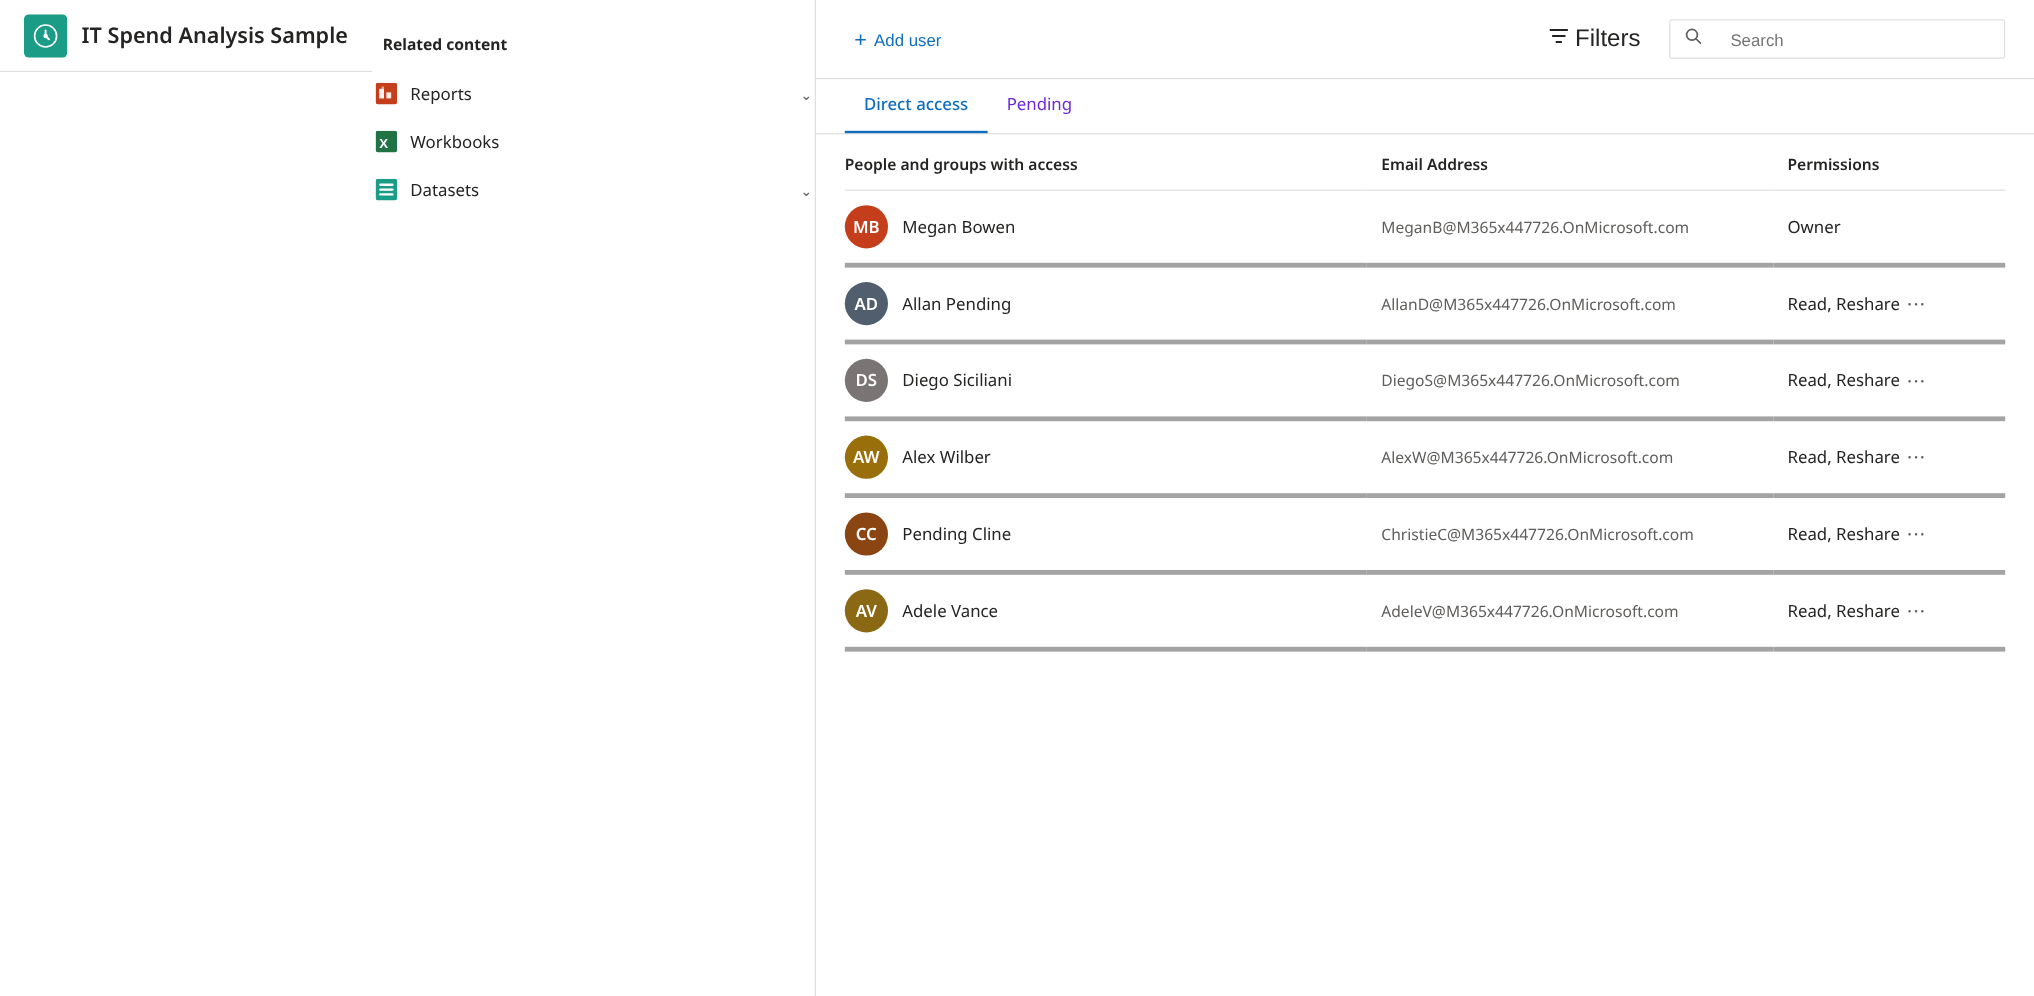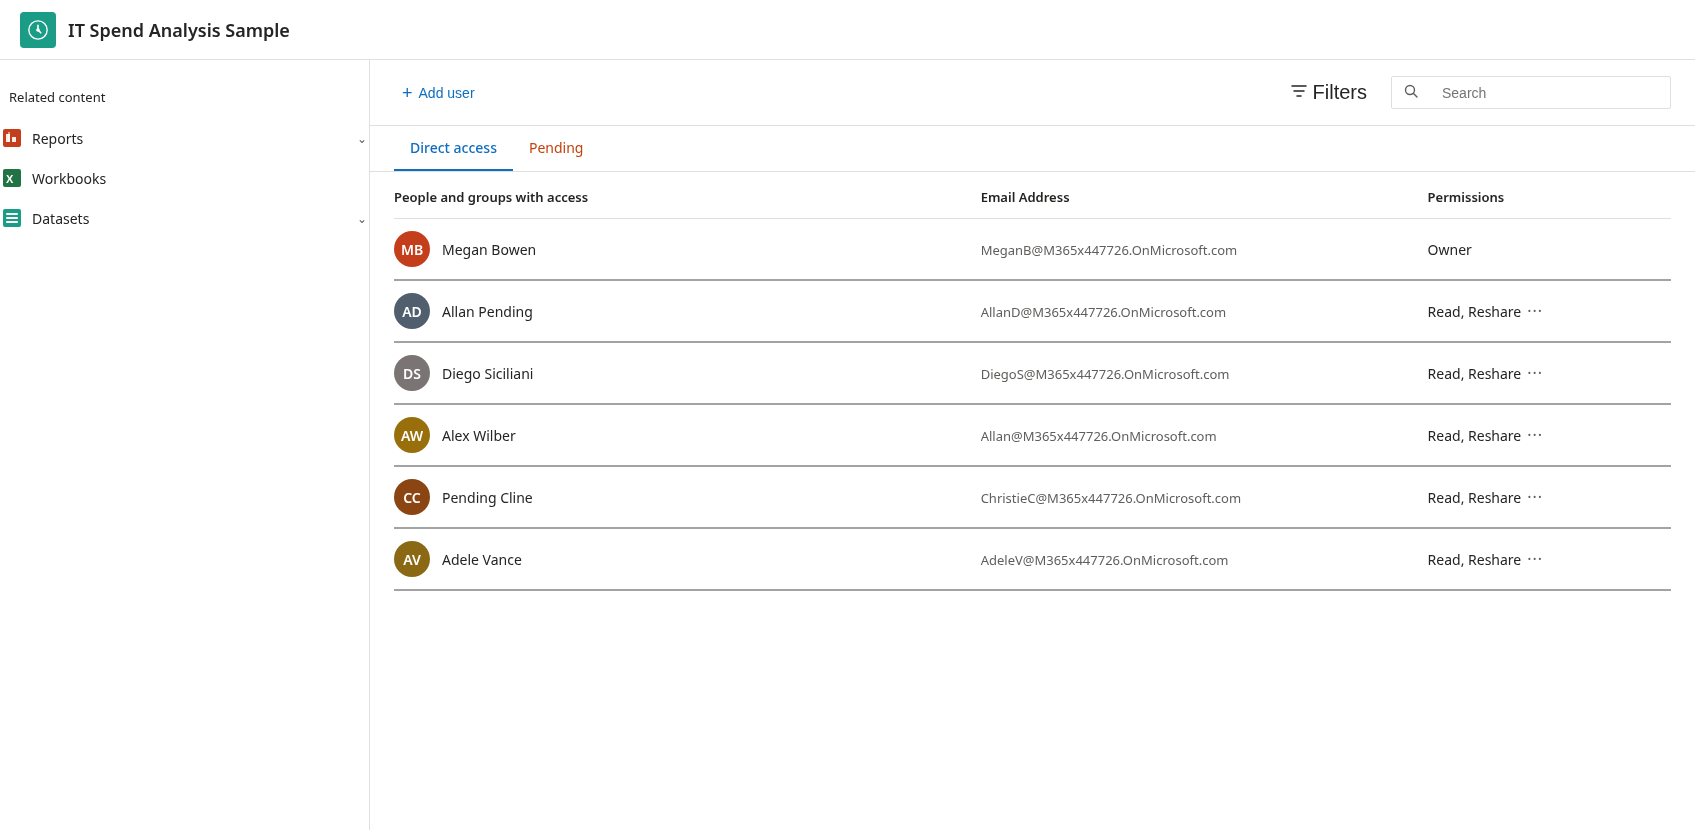--- a/index.html
+++ b/index.html
@@ -1,58 +1,58 @@
 <!DOCTYPE html>
 <html><head>
   <meta charset="utf-8">
   <style>
     * { box-sizing: border-box; margin: 0; padding: 0; }
     body { font-family: 'Segoe UI', system-ui, sans-serif; font-size: 14px; color: #252423; background: #fff; }
 
-    .app-container { display: flex; flex-direction: column; height: 830px; width: 1695px; overflow: hidden; }
+    .app-container { display: flex; height: 830px; width: 1695px; overflow: hidden; }
 
     
     .header { display: flex; align-items: center; padding: 10px 20px; border-bottom: 1px solid #e1dfdd; height: 60px; }
     .header-icon { width: 36px; height: 36px; background: #1a9c86; border-radius: 4px; display: flex; align-items: center; justify-content: center; margin-right: 12px; flex-shrink: 0; }
     .header-icon svg { width: 22px; height: 22px; }
     .header-title { font-size: 18px; font-weight: 600; color: #252423; }
 
     
     .main { display: flex; flex: 1; overflow: hidden; }
 
     
     .sidebar { width: 370px; border-right: 1px solid #e1dfdd; padding: 20px 0; flex-shrink: 0; overflow-y: auto; }
-    .sidebar-section-title { font-size: 13px; font-weight: 400; color: #252423; padding: 8px 9px 12px; }
+    .sidebar-section-title { font-size: 13px; font-weight: 700; color: #252423; padding: 8px 9px 12px; }
     .sidebar-item { display: flex; align-items: center; padding: 10px 2px; cursor: pointer; }
     .sidebar-item-icon { width: 20px; height: 20px; margin-right: 10px; display: flex; align-items: center; justify-content: center; flex-shrink: 0; }
     .sidebar-item-label { flex: 1; font-size: 14px; color: #252423; }
     .sidebar-item-chevron { color: #605e5c; font-size: 12px; }
 
     
     .content { flex: 1; display: flex; flex-direction: column; overflow: hidden; }
 
     
     .toolbar { display: flex; align-items: center; padding: 16px 24px; border-bottom: 1px solid #e1dfdd; gap: 16px; }
     .add-user-btn { display: flex; align-items: center; gap: 6px; color: #106ebe; font-size: 14px; cursor: pointer; border: none; background: none; padding: 4px 8px; }
     .toolbar-spacer { flex: 1; }
     .filter-btn { display: flex; align-items: center; gap: 6px; color: #252423; font-size: 20px; cursor: pointer; border: none; background: none; padding: 4px 8px; }
     .search-area { display: flex; align-items: center; gap: 24px; border: 1px solid #e1dfdd; padding: 6px 12px; border-radius: 2px; min-width: 280px; }
     .search-area input { border: none; outline: none; font-size: 14px; color: #252423; width: 100%; background: transparent; }
 
     
     .tabs { display: flex; padding: 0 24px; border-bottom: 1px solid #e1dfdd; }
-    .tab { padding: 12px 16px; font-size: 14px; cursor: pointer; border-bottom: 2px solid transparent; color: #c2410c; }
+    .tab { padding: 12px 16px; font-size: 14px; cursor: pointer; border-bottom: 2px solid transparent; color: #6d28d9; }
     .tab.active { color: #106ebe; border-bottom-color: #106ebe; font-weight: 500; }
 
     
     .table-container { flex: 1; overflow-y: auto; padding: 0 24px; }
     .table { width: 100%; border-collapse: collapse; }
     .table th { text-align: left; padding: 16px 12px 12px; font-size: 13px; font-weight: 600; color: #252423; border-bottom: 1px solid #e1dfdd; }
     .table th:first-child { padding-left: 0; }
-    .table td { padding: 12px; border-bottom: 2px solid #a3a3a3; vertical-align: middle; font-size: 14px; color: #252423; }
+    .table td { padding: 12px; border-bottom: 4px solid #a3a3a3; vertical-align: middle; font-size: 14px; color: #252423; }
     .table td:first-child { padding-left: 0; }
 
     .col-people { width: 45%; }
     .col-email { width: 35%; }
     .col-permissions { width: 20%; }
 
     .person-cell { display: flex; align-items: center; gap: 12px; }
     .avatar { width: 36px; height: 36px; border-radius: 50%; overflow: hidden; flex-shrink: 0; background: #ddd; display: flex; align-items: center; justify-content: center; font-size: 14px; font-weight: 600; color: #fff; }
 
     .email-text { color: #605e5c; font-size: 13px; }
@@ -212,21 +212,21 @@
       </div>
     </td>
               </tr>
               <tr>
                 <td class="col-people">
       <div class="person-cell">
         <div class="avatar" style="background:#986f0b">AW</div>
         <span>Alex Wilber</span>
       </div>
     </td>
-                <td class="col-email"><span class="email-text">Allan@M365x447726.OnMicrosoft.com</span></td>
+                <td class="col-email"><span class="email-text">AlexW@M365x447726.OnMicrosoft.com</span></td>
                 <td class="col-permissions">
       <div class="permissions-cell">
         <span>Read, Reshare</span>
         <span class="more-btn">···</span>
       </div>
     </td>
               </tr>
               <tr>
                 <td class="col-people">
       <div class="person-cell">

